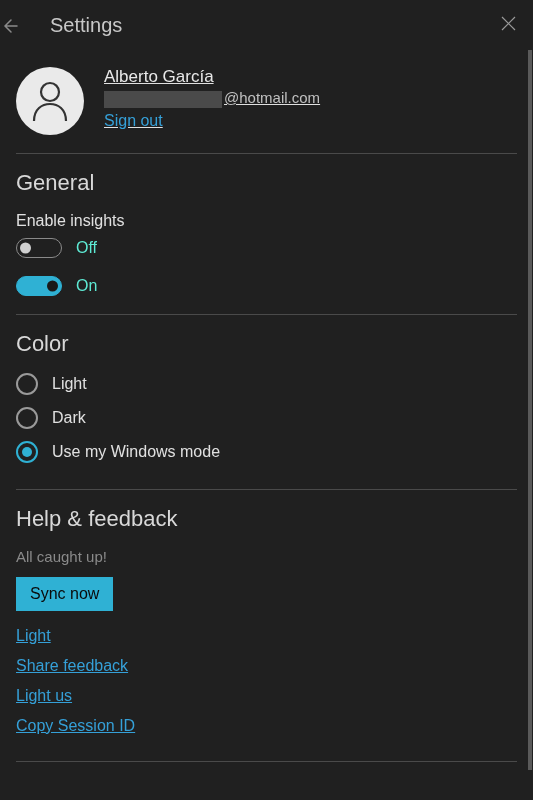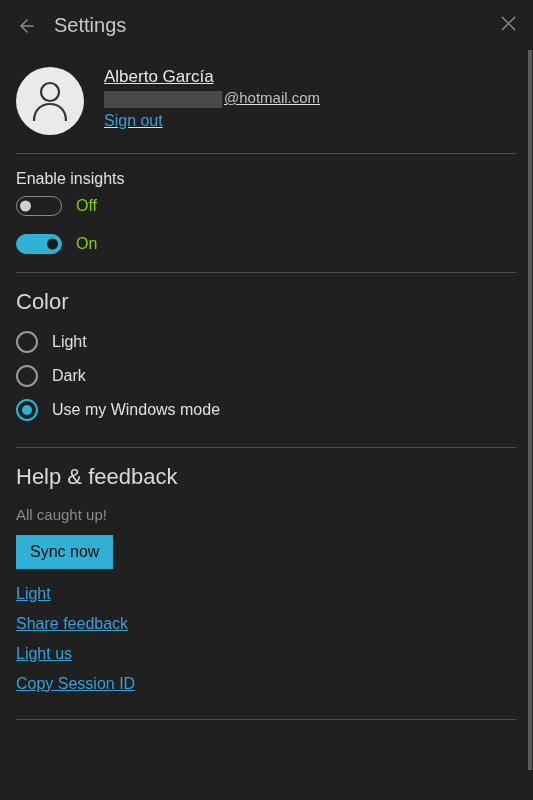--- a/index.html
+++ b/index.html
@@ -12,22 +12,22 @@
       height: 800px;
       background: #202020;
       font-family: 'Segoe UI', Tahoma, sans-serif;
       color: #e0e0e0;
       overflow: hidden;
       position: relative;
     }
     .header {
       display: flex;
       align-items: center;
-      padding: 14px 16px;
-      gap: 20px;
+      padding: 14px 0;
+      gap: 32px;
     }
     .back-arrow {
       width: 18px;
       height: 18px;
       display: flex;
       align-items: center;
       justify-content: center;
       cursor: pointer;
     }
     .page-title {
@@ -136,21 +136,21 @@
       height: 11px;
       border-radius: 50%;
       background: #1a1a1a;
       position: absolute;
       right: 3px;
       top: 50%;
       transform: translateY(-50%);
     }
     .toggle-state {
       font-size: 16px;
-      color: #84cc16;
+      color: #5eead4;
     }
     .radio-row {
       display: flex;
       align-items: center;
       gap: 14px;
       margin-bottom: 12px;
       cursor: pointer;
     }
     .radio {
       width: 22px;
@@ -247,20 +247,21 @@
       <div class="account-name">Alberto García</div>
       <div class="account-email">
         <span class="email-masked"></span><span>@hotmail.com</span>
       </div>
       <div class="signout">Sign out</div>
     </div>
   </div>
 
   <hr class="hr">
 
+  <div class="section-title">General</div>
 
   <div class="setting-label">Enable insights</div>
   <div class="toggle-row">
     <div class="toggle off">
         <div class="knob"></div>
       </div>
     <div class="toggle-state">Off</div>
   </div>
 
   <div class="toggle-row">

